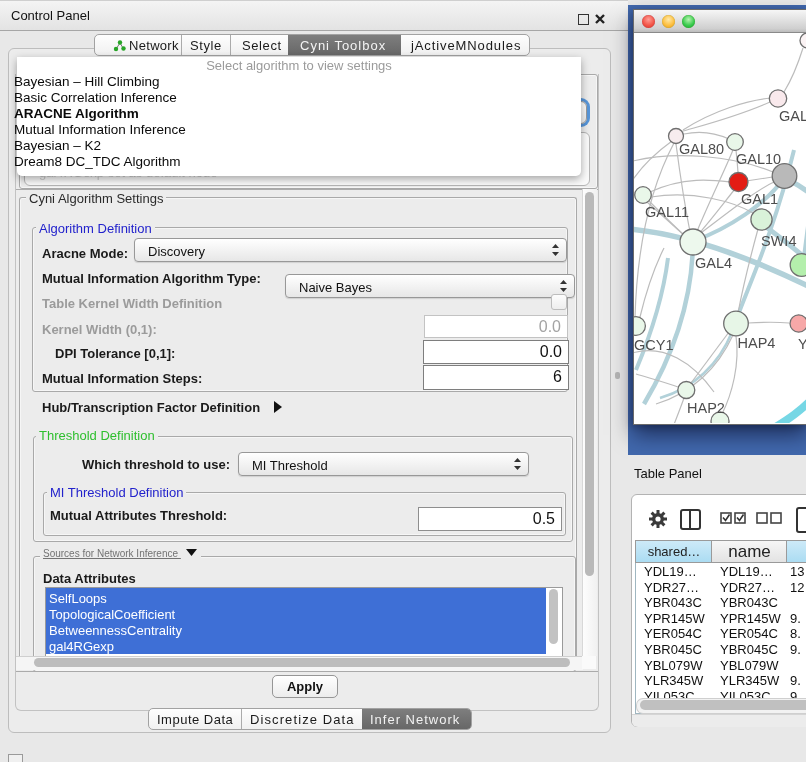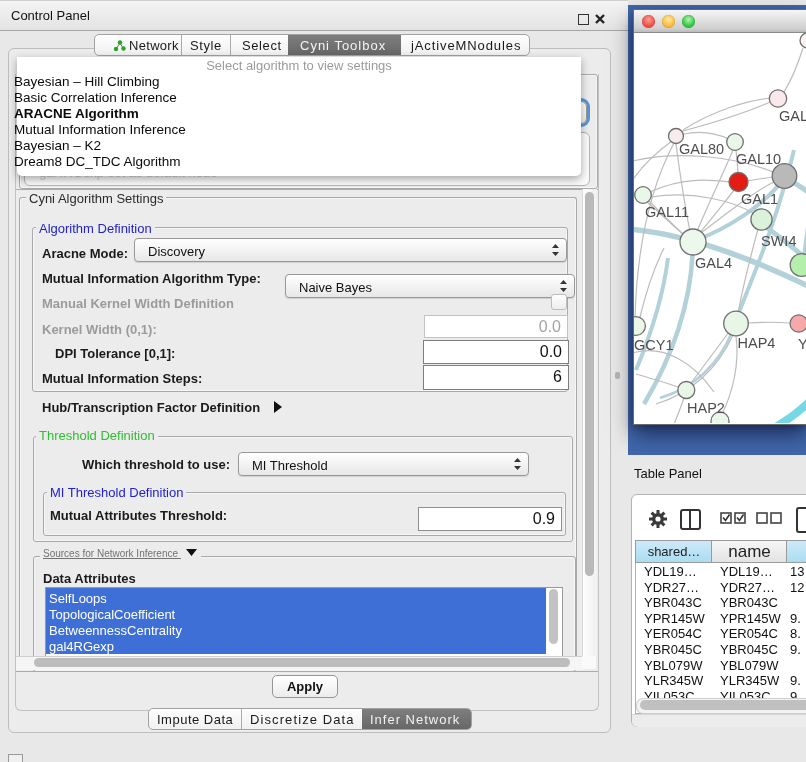--- a/index.html
+++ b/index.html
@@ -74,21 +74,21 @@
 
   <div class="a lbl" style="left:42px;top:271px;">Mutual Information Algorithm Type:</div>
   <div class="a combo" style="left:285px;top:262px;width:288px;height:22px;margin-top:12px;">
       <div class="tx">Naive Bayes</div>
     <svg class="arr" viewBox="0 0 11 14">
         <path d="M5.5 1 L9 5 H2 Z" fill="#333"></path>
         <path d="M5.5 13 L2 9 H9 Z" fill="#333"></path>
       </svg>
     </div>
 
-  <div class="a lbl dis" style="left:42px;top:296px;">Manual Kernel Width Definition</div>
+  <div class="a lbl dis" style="left:42px;top:296px;">Table Kernel Width Definition</div>
   <div class="a" style="left:551px;top:294px;width:14px;height:14px;border:1px solid #bdbdbd;border-radius:3px;background:linear-gradient(#fdfdfd,#eee);"></div>
 
   <div class="a lbl dis" style="left:42px;top:322px;">Kernel Width (0,1):</div>
   <div class="a fld" style="left:424px;top:315px;width:136px;height:19px;border:1px solid #c3c3c3;color:#a3a3a3;padding:2px 6px 0 0;">0.0</div>
 
   <div class="a lbl" style="left:42px;top:346px;padding-left:13px;">DPI Tolerance [0,1]:</div>
   <div class="a fld" style="left:423px;top:340px;width:138px;height:20px;border:1px solid #7e7e7e;padding:2px 6px 0 0;">0.0</div>
 
   <div class="a lbl" style="left:42px;top:371px;">Mutual Information Steps:</div>
   <div class="a fld" style="left:423px;top:365px;width:138px;height:21px;border:1px solid #7e7e7e;padding:2px 6px 0 0;">6</div>
@@ -106,21 +106,21 @@
       <div class="tx">MI Threshold</div>
     <svg class="arr" viewBox="0 0 11 14">
         <path d="M5.5 1 L9 5 H2 Z" fill="#333"></path>
         <path d="M5.5 13 L2 9 H9 Z" fill="#333"></path>
       </svg>
     </div>
 
   <div class="a" style="left:43px;top:492px;width:521px;height:42px;border:1px solid #a9a9a9;border-radius:3px;box-shadow:inset 0 0 0 1px rgba(255,255,255,.55);"></div>
   <div class="a" style="left:47px;top:485px;background:#ececec;padding:0 3px;font-size:13px;color:#2222cc;">MI Threshold Definition</div>
   <div class="a lbl" style="left:50px;top:508px;">Mutual Attributes Threshold:</div>
-  <div class="a fld" style="left:418px;top:507px;width:136px;height:20px;border:1px solid #8e8e8e;padding:2px 6px 0 0;">0.9</div>
+  <div class="a fld" style="left:418px;top:507px;width:136px;height:20px;border:1px solid #8e8e8e;padding:2px 6px 0 0;">0.5</div>
 
   <div class="a etch" style="left:33px;top:556px;width:541px;height:114px;"></div>
   <div class="a" style="left:40px;top:548px;background:#ececec;padding:0 3px;font-size:10px;color:#737373;text-decoration:underline;">Sources for Network Inference
      <svg width="13" height="9" style="margin-left:4px;">
         <path d="M1 1 L12 1 L6.5 8 Z" fill="#111"></path>
       </svg></div>
   <div class="a lbl" style="left:43px;top:571px;">Data Attributes</div>
 
   <div class="a" style="left:45px;top:587px;width:516px;height:68px;border:1px solid #9a9a9a;background:#fff;"></div>
   <div class="a" style="left:46px;top:588px;width:500px;height:66px;background:#3e6fd6;"></div>

